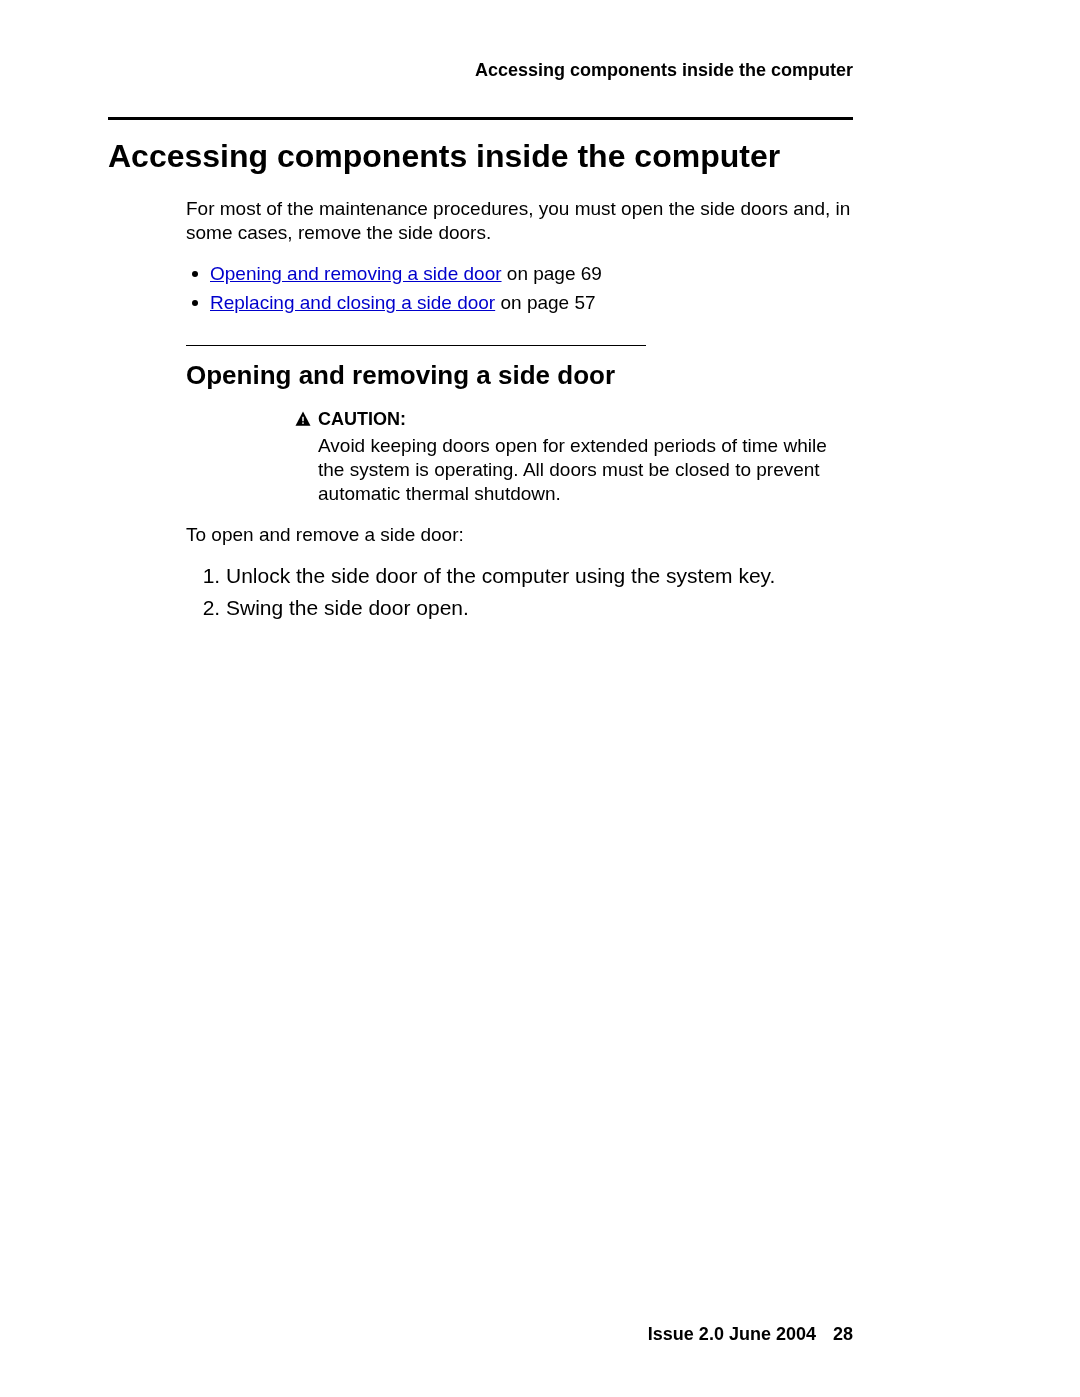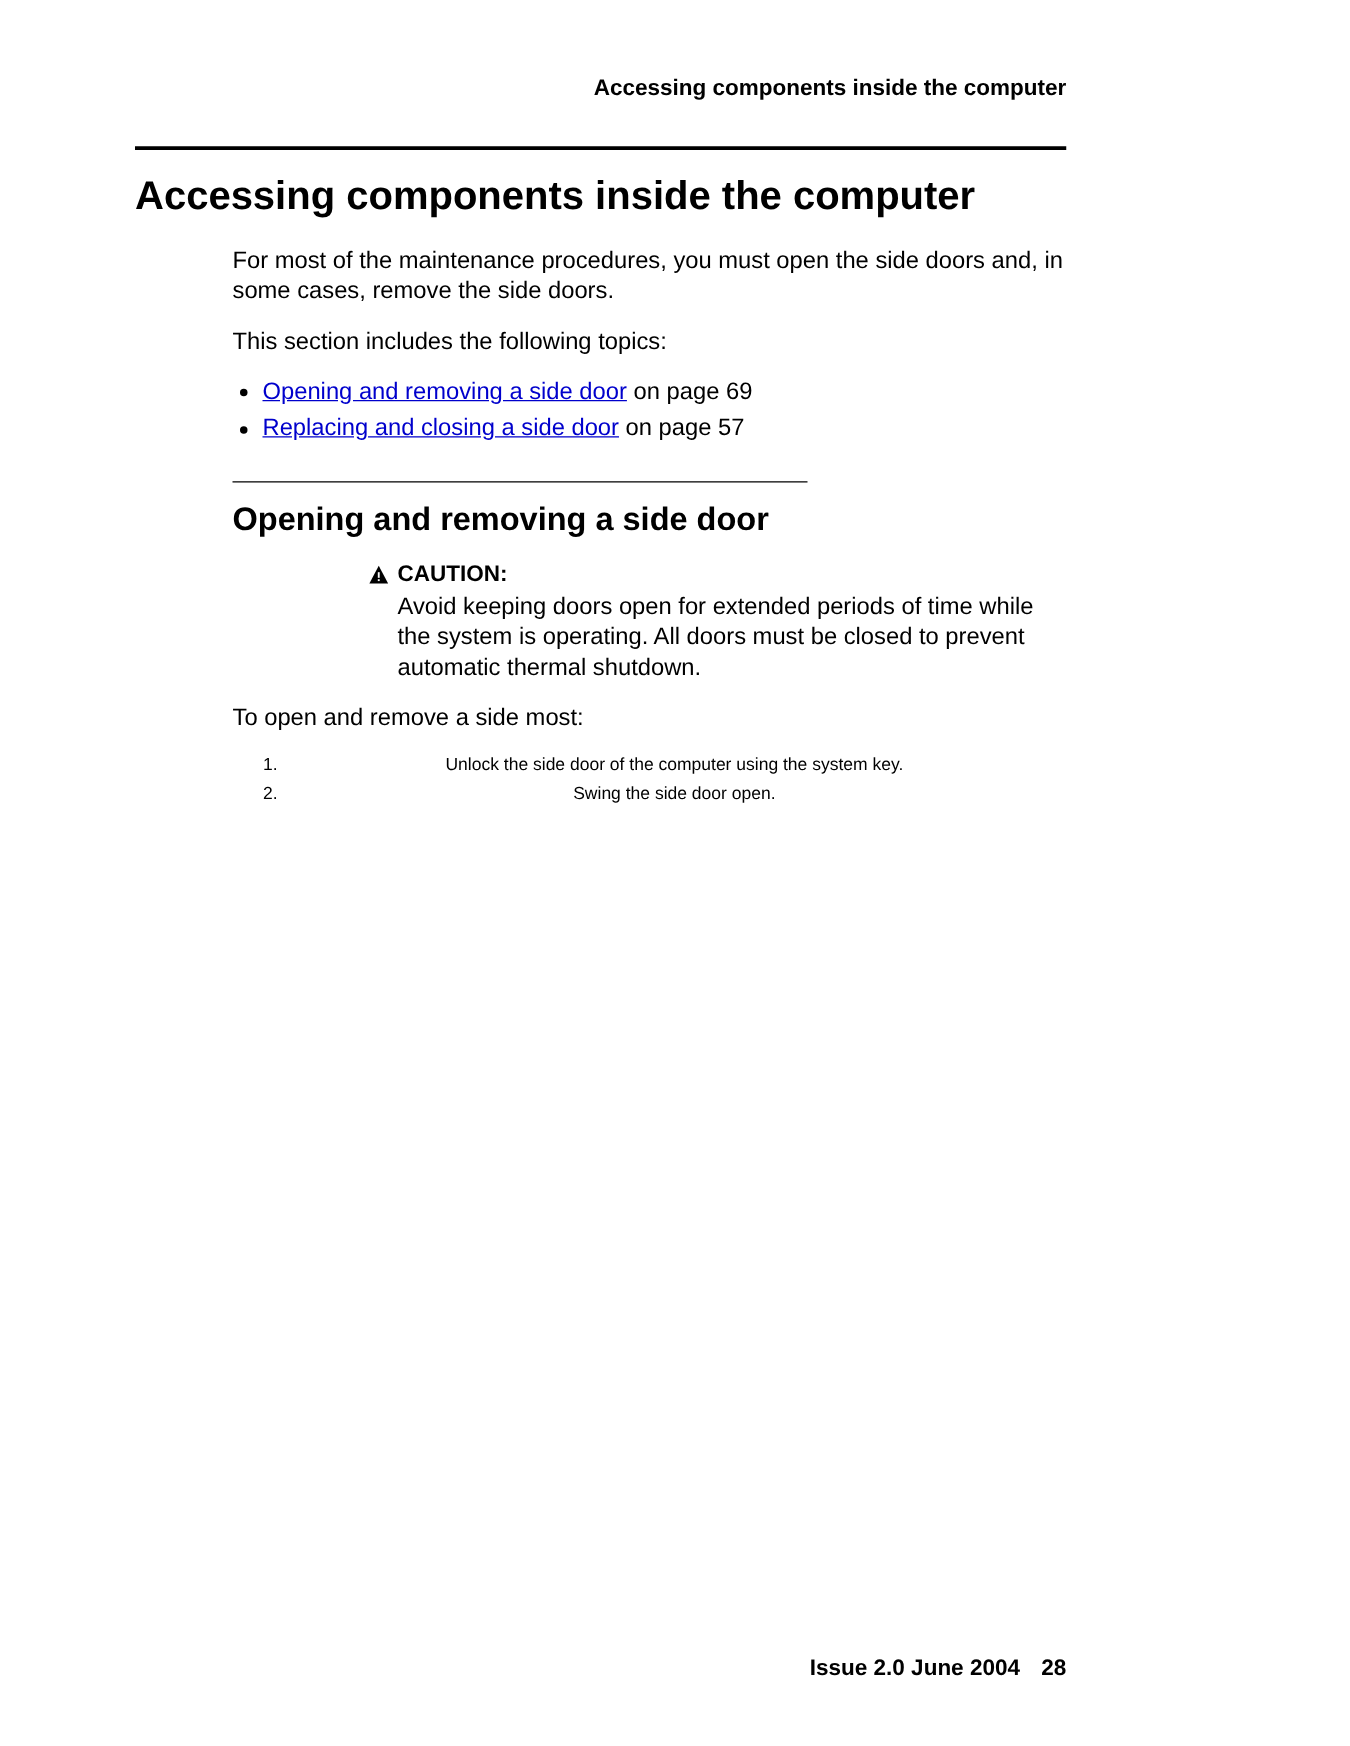--- a/index.html
+++ b/index.html
@@ -102,25 +102,24 @@
     height: 18px;
     margin-right: 6px;
     flex-shrink: 0;
   }
   .caution-text {
     font-size: 19px;
     line-height: 1.28;
     margin-left: 24px;
   }
   ol.steps {
-    font-size: 14px;
+    font-size: 21px;
     line-height: 1.45;
     margin: 4px 0 0 0;
     padding-left: 40px;
-    text-align: center;
   }
   ol.steps li {
     margin: 2px 0;
   }
   .footer {
     position: absolute;
     bottom: 52px;
     right: 108px;
     font-size: 18px;
     font-weight: bold;
@@ -137,21 +136,20 @@
   <div class="running-header">Accessing components inside the computer</div>
 
   <div class="rule"></div>
 
   <div class="content">
 
     <h1>Accessing components inside the computer</h1>
 
     <div class="body-indent">
       <p class="body">For most of the maintenance procedures, you must open the side doors and, in some cases, remove the side doors.</p>
-      <p class="body">This section includes the following topics:</p>
 
       <ul class="topics">
         <li>
           <a class="xref" href="#">Opening and removing a side door</a><span> on page 69</span>
         </li>
         <li>
           <a class="xref" href="#">Replacing and closing a side door</a><span> on page 57</span>
         </li>
       </ul>
 
@@ -164,21 +162,21 @@
           <svg viewBox="0 0 24 24">
             <path d="M12 2 L22 21 L2 21 Z" fill="#000"></path>
             <rect x="11" y="9" width="2" height="6" fill="#fff"></rect>
             <rect x="11" y="16.5" width="2" height="2" fill="#fff"></rect>
           </svg>
           <span>CAUTION:</span>
         </div>
         <div class="caution-text">Avoid keeping doors open for extended periods of time while the system is operating. All doors must be closed to prevent automatic thermal shutdown.</div>
       </div>
 
-      <p class="body">To open and remove a side most:</p>
+      <p class="body">To open and remove a side door:</p>
 
       <ol class="steps">
         <li>Unlock the side door of the computer using the system key.</li>
         <li>Swing the side door open.</li>
       </ol>
     </div>
   </div>
 
   <div class="footer">
     <span>Issue 2.0   June 2004</span>

